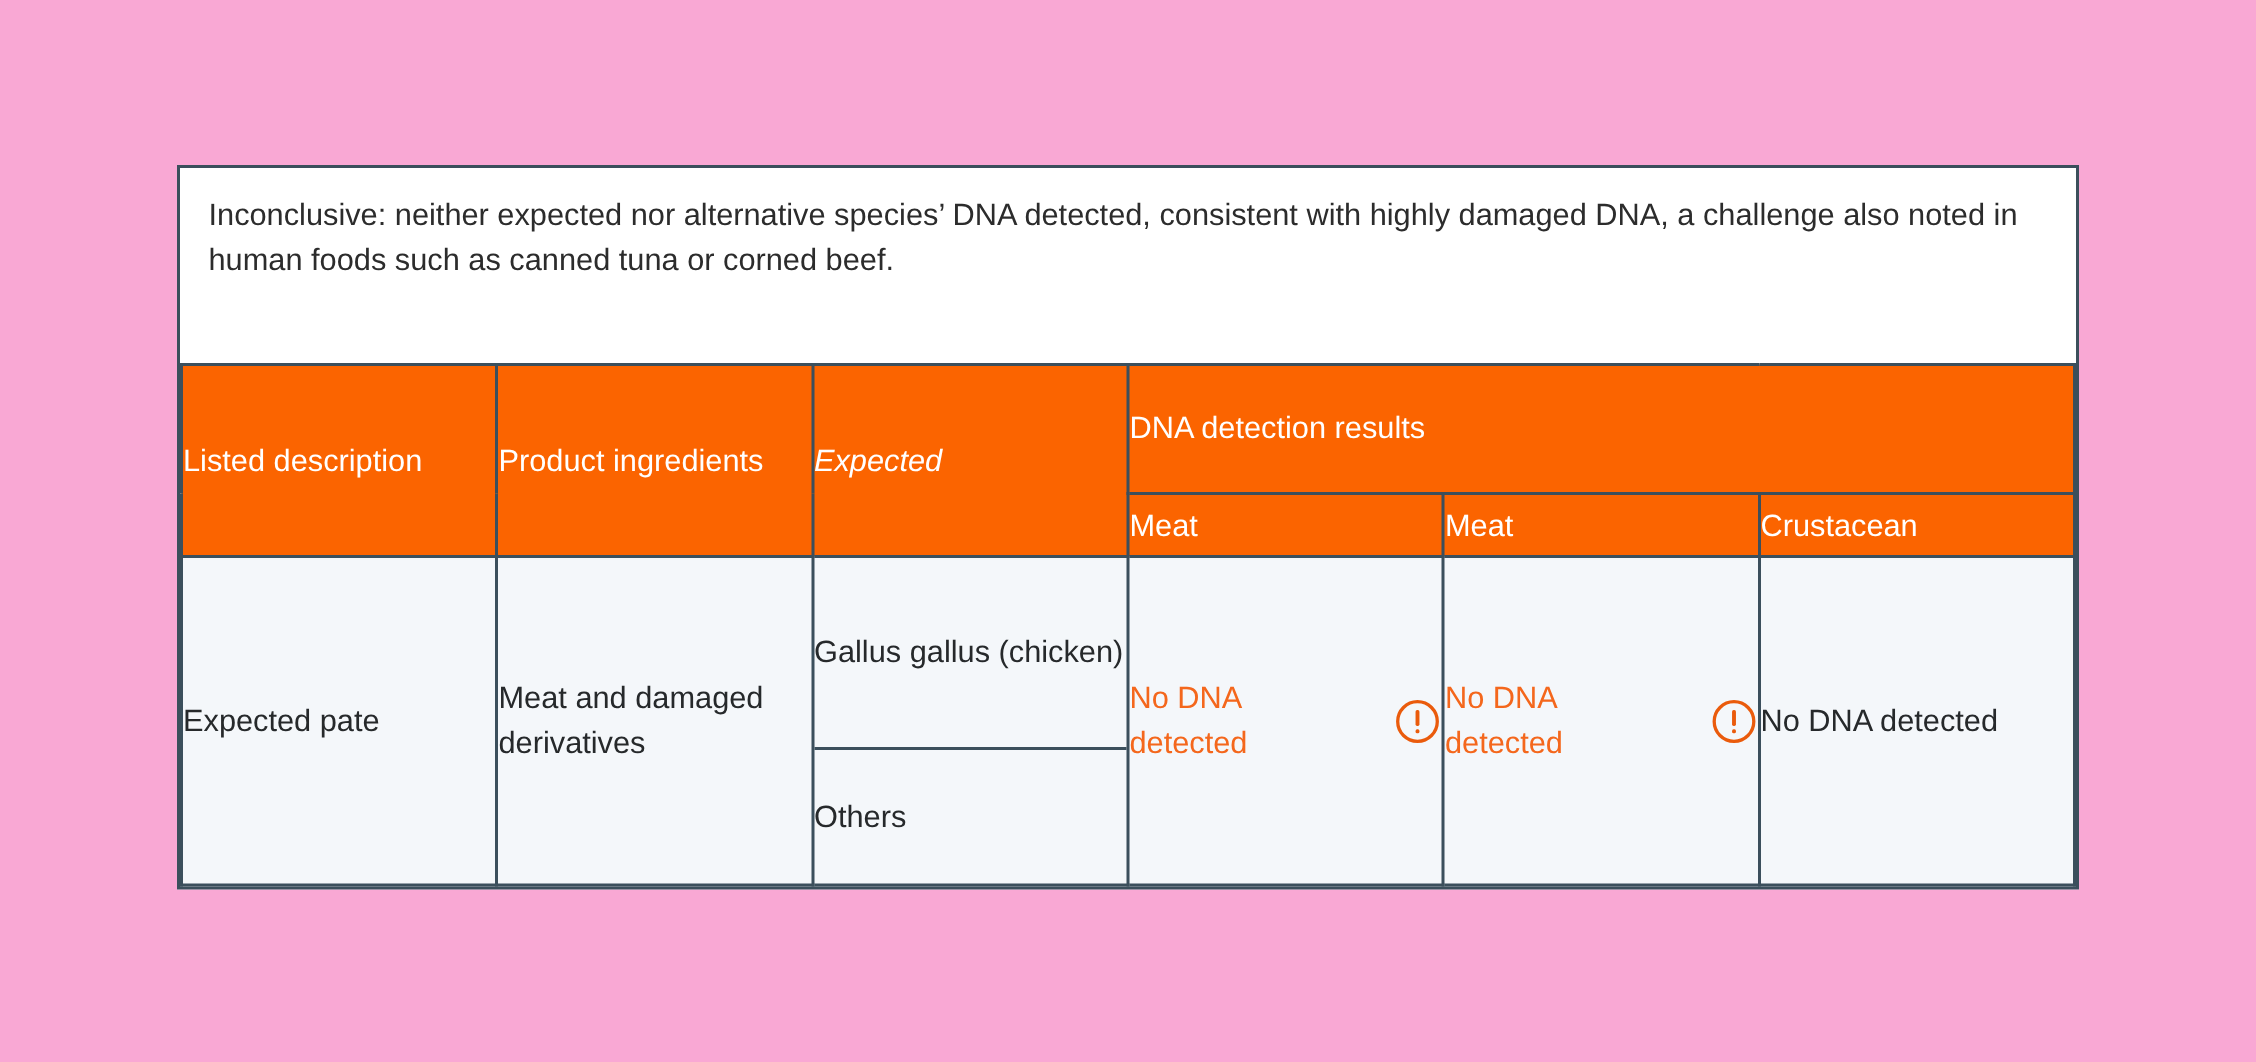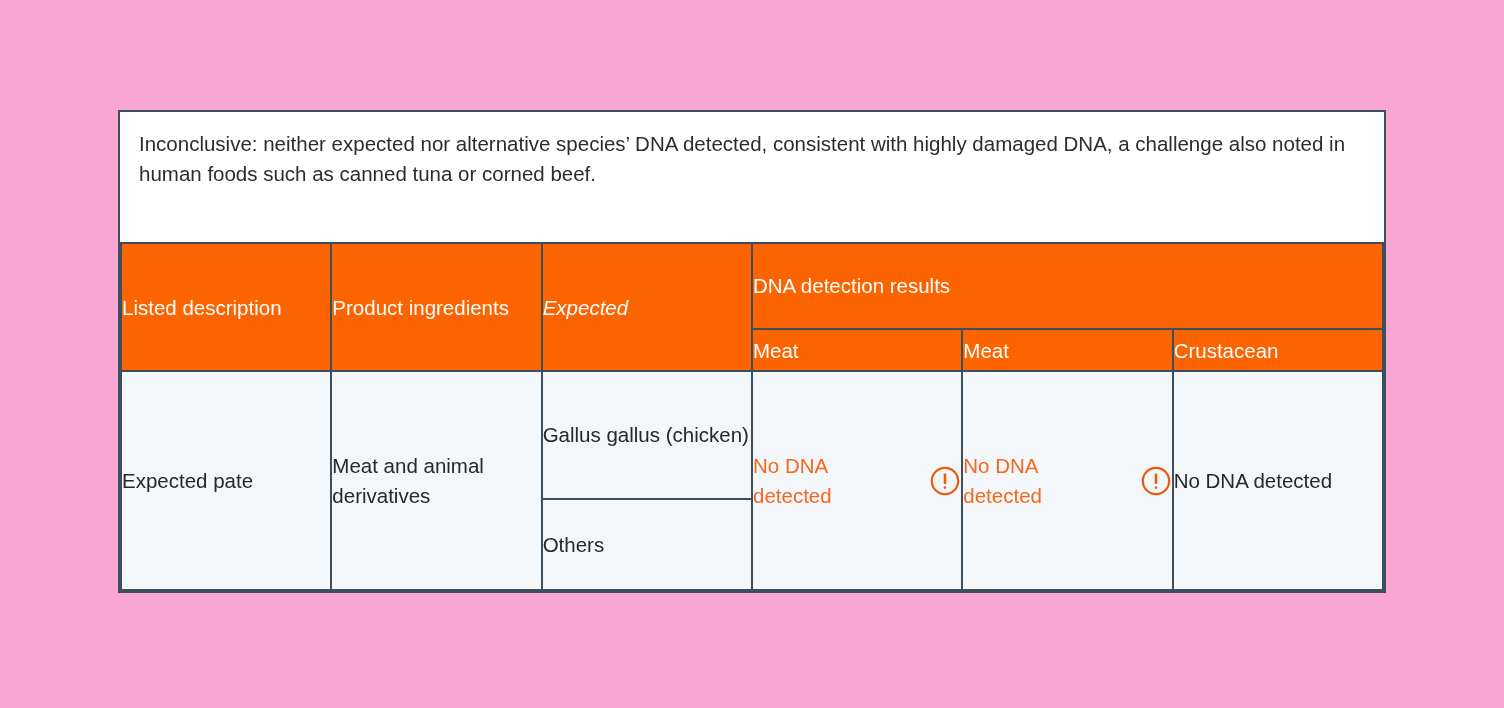--- a/index.html
+++ b/index.html
@@ -163,21 +163,21 @@
 
       <tr>
         <td class="hdr" style="width:206px;margin-top:17px;">Meat</td>
         <td class="hdr" style="width:209px;">Meat</td>
         <td class="hdr" style="width:209px;">Crustacean</td>
       </tr>
 
       <tr>
         <td class="body-cell">Expected pate</td>
 
-        <td class="body-cell">Meat and animal derivatives</td>
+        <td class="body-cell">Meat and damaged derivatives</td>
 
         <td class="expected-host">
           <table class="expected-inner">
             <tbody>
                   <tr>
               <td class="expected-sub first" style="height:126px;">Gallus gallus (chicken)</td>
             </tr>
             <tr>
               <td class="expected-sub last">Others</td>
             </tr>

